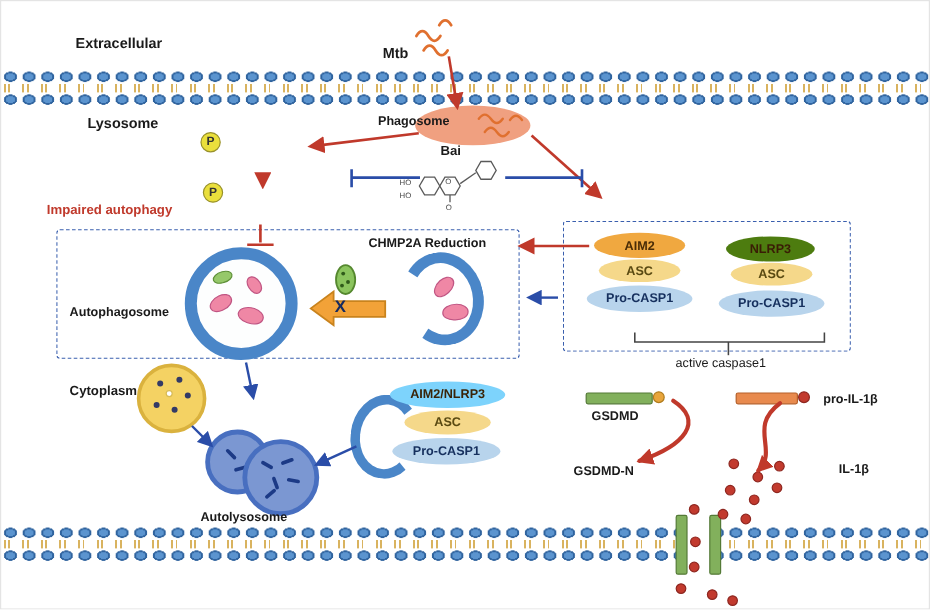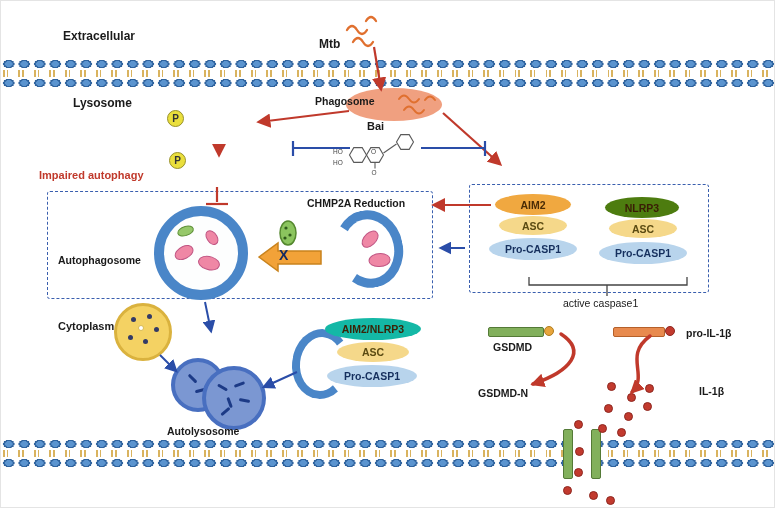--- a/index.html
+++ b/index.html
@@ -134,21 +134,21 @@
   <div class="alcircle" style="left:201px; top:365px; width:56px; height:56px;">
     <div class="rod" style="left:11px; top:16px; transform:rotate(30deg);"></div>
     <div class="rod" style="left:28px; top:13px; transform:rotate(-20deg);"></div>
     <div class="rod" style="left:18px; top:31px; transform:rotate(70deg);"></div>
     <div class="rod" style="left:33px; top:29px; transform:rotate(10deg);"></div>
     <div class="rod" style="left:14px; top:40px; transform:rotate(-40deg);"></div>
   </div>
   <div class="lbl lbl-sm" style="left:166px; top:424px;">Autolysosome</div>
 
   <div class="cshape" style="left:291px; top:328px; width:42px; height:54px; border-width:8px; border-right-color:transparent; transform:rotate(6deg);"></div>
-  <div class="eln" style="left:324px; top:317px; width:96px; height:22px; background:#14b8a6; color:#3a2408;">AIM2/NLRP3</div>
+  <div class="eln" style="left:324px; top:317px; width:96px; height:22px; background:#7dd3fc; color:#3a2408;">AIM2/NLRP3</div>
   <div class="eln" style="left:336px; top:341px; width:72px; height:20px; background:#f5d88a; color:#5a4a12;">ASC</div>
   <div class="eln" style="left:326px; top:364px; width:90px; height:22px; background:#b8d4ec; color:#16305e;">Pro-CASP1</div>
 
   <div class="bar" style="left:573px; top:430px; width:16px; height:46px; background:#fff; border:none; z-index:2;"></div>
   <div class="bar" style="left:562px; top:428px; width:10px; height:50px; background:#82b05c; border:1.5px solid #547a37;"></div>
   <div class="bar" style="left:590px; top:428px; width:10px; height:50px; background:#82b05c; border:1.5px solid #547a37;"></div>
 
   <div class="rdot" style="left:606px; top:381px;"></div>
   <div class="rdot" style="left:626px; top:392px;"></div>
   <div class="rdot" style="left:644px; top:383px;"></div>

